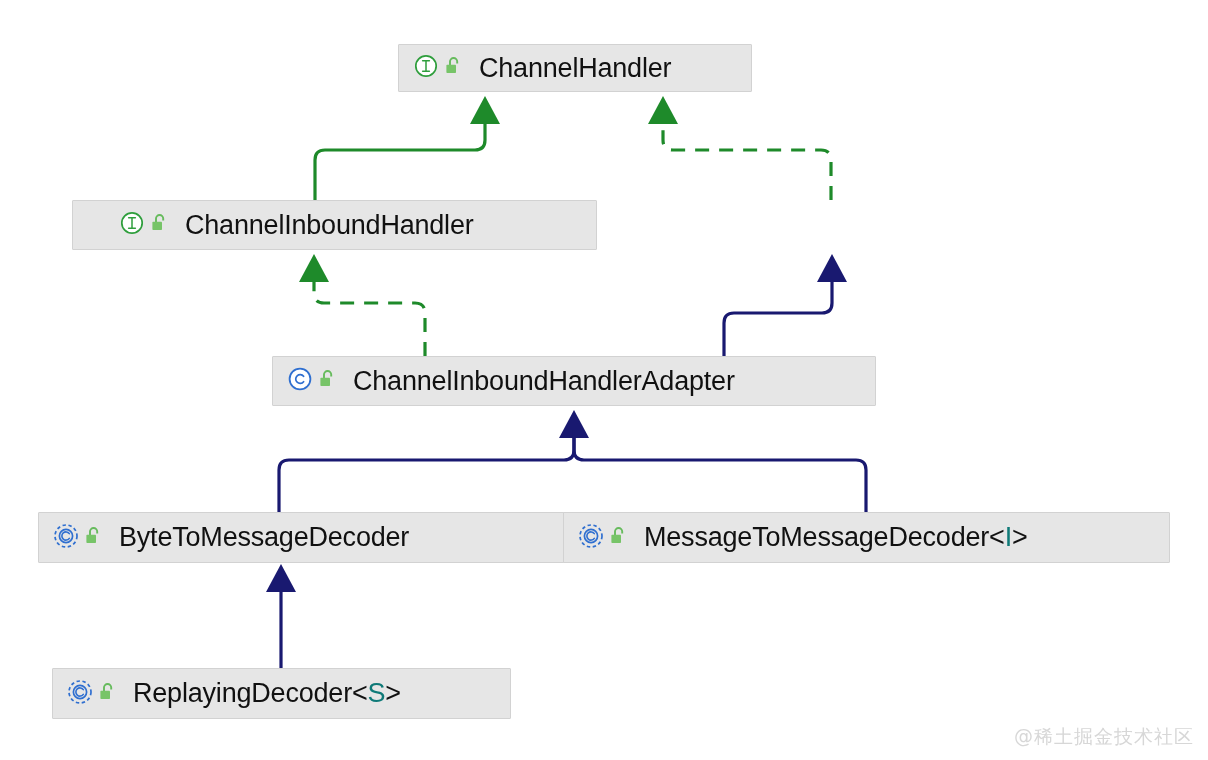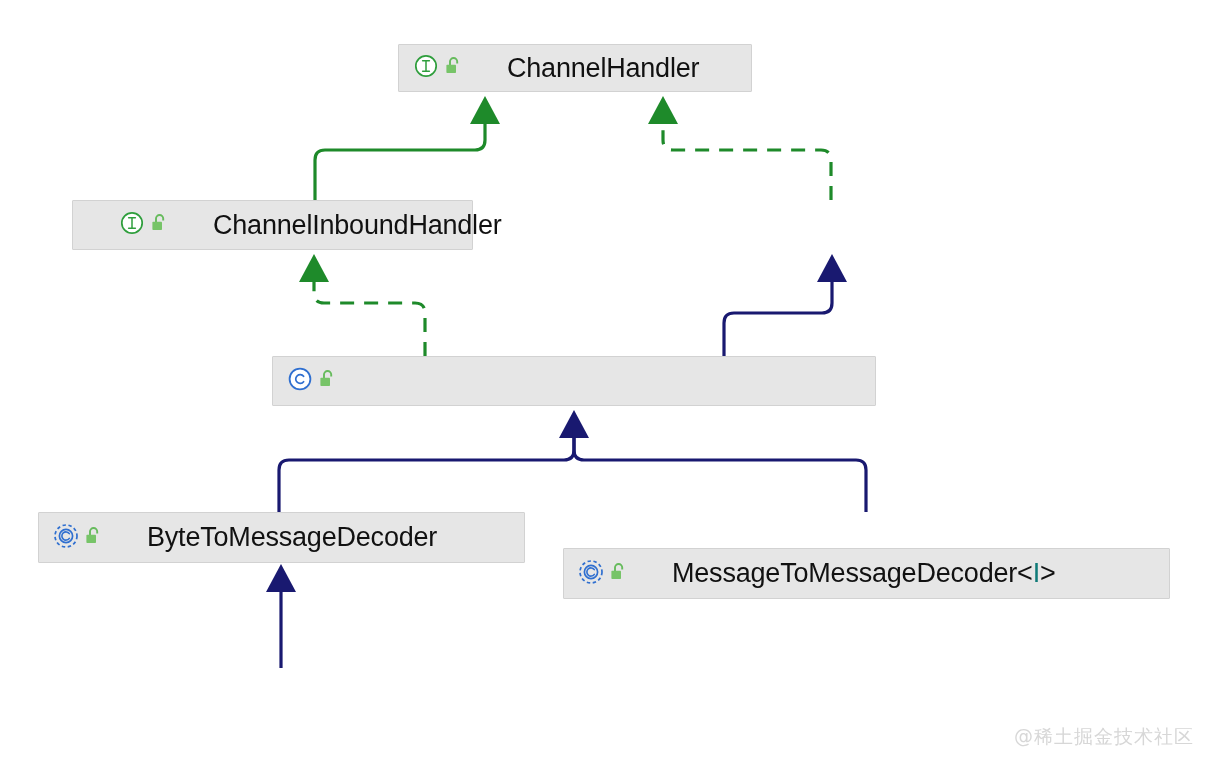--- a/index.html
+++ b/index.html
@@ -31,21 +31,20 @@
     position: absolute;
     box-sizing: border-box;
     background: #e6e6e6;
     border: 1px solid #d2d2d2;
     border-radius: 1px;
     display: flex;
     align-items: center;
     padding: 0 16px 0 14px;
     white-space: nowrap;
     z-index: 5;
-    gap: 28px;
   }
   .node .icons {
     display: flex;
     align-items: center;
     flex: 0 0 auto;
   }
   .ico-type { display: block; }
   .ico-lock { display: block; margin-left: 5px; }
   .node .label {
     margin-left: 18px;
@@ -139,21 +138,21 @@
           <path d="M 6 9 L 6 5.6 A 3.6 3.6 0 0 1 13.2 5.6 L 13.2 7.4" fill="none" stroke="#66bb5c" stroke-width="1.9"></path>
           <rect x="2.4" y="8.8" width="9.6" height="8.2" rx="0.8" fill="#77c468"></rect>
         </svg>
       </span>
     </span>
     <span class="label">
       <span>ChannelHandler</span>
     </span>
   </div>
 
-  <div class="node" style="left:72px; top:200px; width:401px; height:50px;padding-left:46px;">
+  <div class="node" style="left:72px; top:200px; width:525px; height:50px;padding-left:46px;">
     <span class="icons">
       <span class="ico-type">
         <svg width="26" height="26" viewBox="0 0 26 26" xmlns="http://www.w3.org/2000/svg">
           <circle cx="13" cy="13" r="10.2" fill="#ffffff" stroke="#2e9e3c" stroke-width="1.7"></circle>
           <g stroke="#2e9e3c" stroke-width="1.5" stroke-linecap="round">
             <line x1="9.6" y1="7.8" x2="16.4" y2="7.8"></line>
             <line x1="13" y1="7.8" x2="13" y2="18.2"></line>
             <line x1="9.6" y1="18.2" x2="16.4" y2="18.2"></line>
           </g>
         </svg>
@@ -179,60 +178,83 @@
           <path d="M 16.6 10.3 A 4.4 4.4 0 1 0 16.6 15.7" fill="none" stroke="#2f6fd0" stroke-width="1.7" stroke-linecap="round"></path>
         </svg>
       </span>
       <span class="ico-lock">
         <svg width="17" height="20" viewBox="0 0 17 20" xmlns="http://www.w3.org/2000/svg">
           <path d="M 6 9 L 6 5.6 A 3.6 3.6 0 0 1 13.2 5.6 L 13.2 7.4" fill="none" stroke="#66bb5c" stroke-width="1.9"></path>
           <rect x="2.4" y="8.8" width="9.6" height="8.2" rx="0.8" fill="#77c468"></rect>
         </svg>
       </span>
     </span>
-  </div>
-
-  <div class="node" style="left:38px; top:512px; width:487px; height:51px;">
+    <span class="label">
+      <span>ChannelInboundHandlerAdapter</span>
+    </span>
+  </div>
+
+  <div class="node" style="left:38px; top:512px; width:566px; height:51px;">
     <span class="icons">
       <span class="ico-type">
         <svg width="26" height="26" viewBox="0 0 26 26" xmlns="http://www.w3.org/2000/svg">
           <circle cx="13" cy="13" r="11" fill="none" stroke="#2f6fd0" stroke-width="1.7" stroke-dasharray="3.4 2.6"></circle>
           <circle cx="13" cy="13" r="6.6" fill="none" stroke="#2f6fd0" stroke-width="1.7"></circle>
           <path d="M 16.3 10.6 A 4.1 4.1 0 1 0 16.3 15.4" fill="none" stroke="#2f6fd0" stroke-width="1.6" stroke-linecap="round"></path>
         </svg>
       </span>
       <span class="ico-lock">
         <svg width="17" height="20" viewBox="0 0 17 20" xmlns="http://www.w3.org/2000/svg">
           <path d="M 6 9 L 6 5.6 A 3.6 3.6 0 0 1 13.2 5.6 L 13.2 7.4" fill="none" stroke="#66bb5c" stroke-width="1.9"></path>
           <rect x="2.4" y="8.8" width="9.6" height="8.2" rx="0.8" fill="#77c468"></rect>
         </svg>
       </span>
     </span>
     <span class="label">
       <span>ByteToMessageDecoder</span>
     </span>
   </div>
 
-  <div class="node" style="left:563px; top:512px; width:607px; height:51px;margin-top:36px;">
+  <div class="node" style="left:563px; top:512px; width:607px; height:51px;">
     <span class="icons">
       <span class="ico-type">
         <svg width="26" height="26" viewBox="0 0 26 26" xmlns="http://www.w3.org/2000/svg">
           <circle cx="13" cy="13" r="11" fill="none" stroke="#2f6fd0" stroke-width="1.7" stroke-dasharray="3.4 2.6"></circle>
           <circle cx="13" cy="13" r="6.6" fill="none" stroke="#2f6fd0" stroke-width="1.7"></circle>
           <path d="M 16.3 10.6 A 4.1 4.1 0 1 0 16.3 15.4" fill="none" stroke="#2f6fd0" stroke-width="1.6" stroke-linecap="round"></path>
         </svg>
       </span>
       <span class="ico-lock">
         <svg width="17" height="20" viewBox="0 0 17 20" xmlns="http://www.w3.org/2000/svg">
           <path d="M 6 9 L 6 5.6 A 3.6 3.6 0 0 1 13.2 5.6 L 13.2 7.4" fill="none" stroke="#66bb5c" stroke-width="1.9"></path>
           <rect x="2.4" y="8.8" width="9.6" height="8.2" rx="0.8" fill="#77c468"></rect>
         </svg>
       </span>
     </span>
     <span class="label">
       <span>MessageToMessageDecoder</span><span class="angle">&lt;</span><span class="generic">I</span><span class="angle">&gt;</span>
     </span>
   </div>
 
+  <div class="node" style="left:52px; top:668px; width:459px; height:51px;">
+    <span class="icons">
+      <span class="ico-type">
+        <svg width="26" height="26" viewBox="0 0 26 26" xmlns="http://www.w3.org/2000/svg">
+          <circle cx="13" cy="13" r="11" fill="none" stroke="#2f6fd0" stroke-width="1.7" stroke-dasharray="3.4 2.6"></circle>
+          <circle cx="13" cy="13" r="6.6" fill="none" stroke="#2f6fd0" stroke-width="1.7"></circle>
+          <path d="M 16.3 10.6 A 4.1 4.1 0 1 0 16.3 15.4" fill="none" stroke="#2f6fd0" stroke-width="1.6" stroke-linecap="round"></path>
+        </svg>
+      </span>
+      <span class="ico-lock">
+        <svg width="17" height="20" viewBox="0 0 17 20" xmlns="http://www.w3.org/2000/svg">
+          <path d="M 6 9 L 6 5.6 A 3.6 3.6 0 0 1 13.2 5.6 L 13.2 7.4" fill="none" stroke="#66bb5c" stroke-width="1.9"></path>
+          <rect x="2.4" y="8.8" width="9.6" height="8.2" rx="0.8" fill="#77c468"></rect>
+        </svg>
+      </span>
+    </span>
+    <span class="label">
+      <span>ReplayingDecoder</span><span class="angle">&lt;</span><span class="generic">S</span><span class="angle">&gt;</span>
+    </span>
+  </div>
 
   <div class="watermark">@稀土掘金技术社区</div>
 
 </div>
 
 </body></html>

